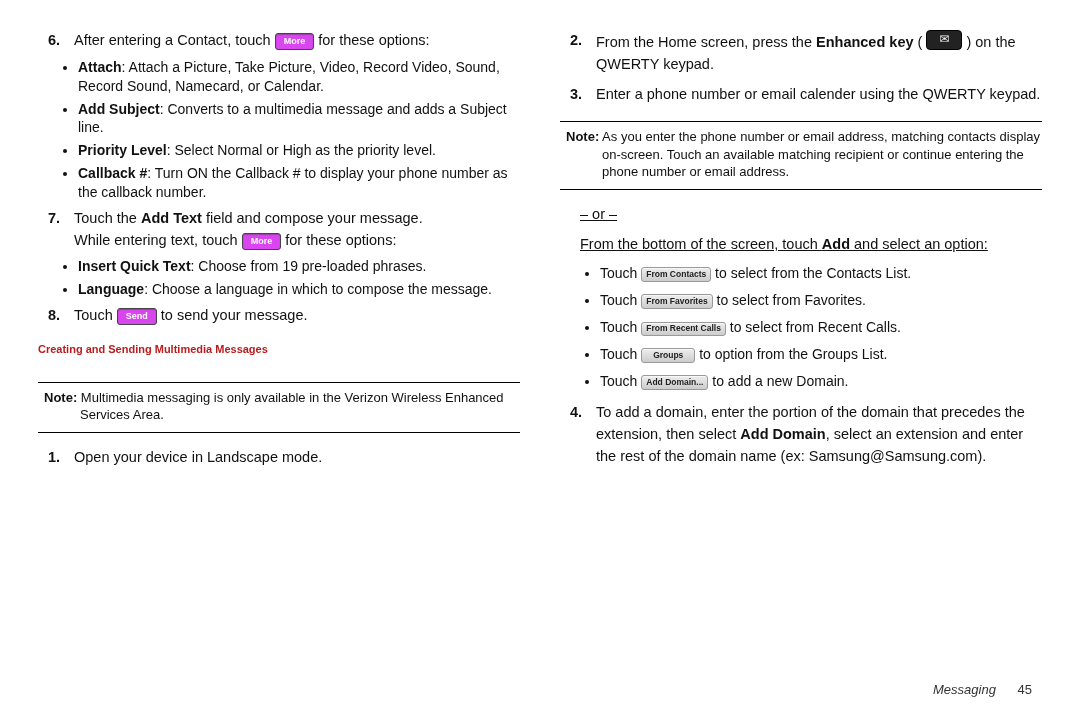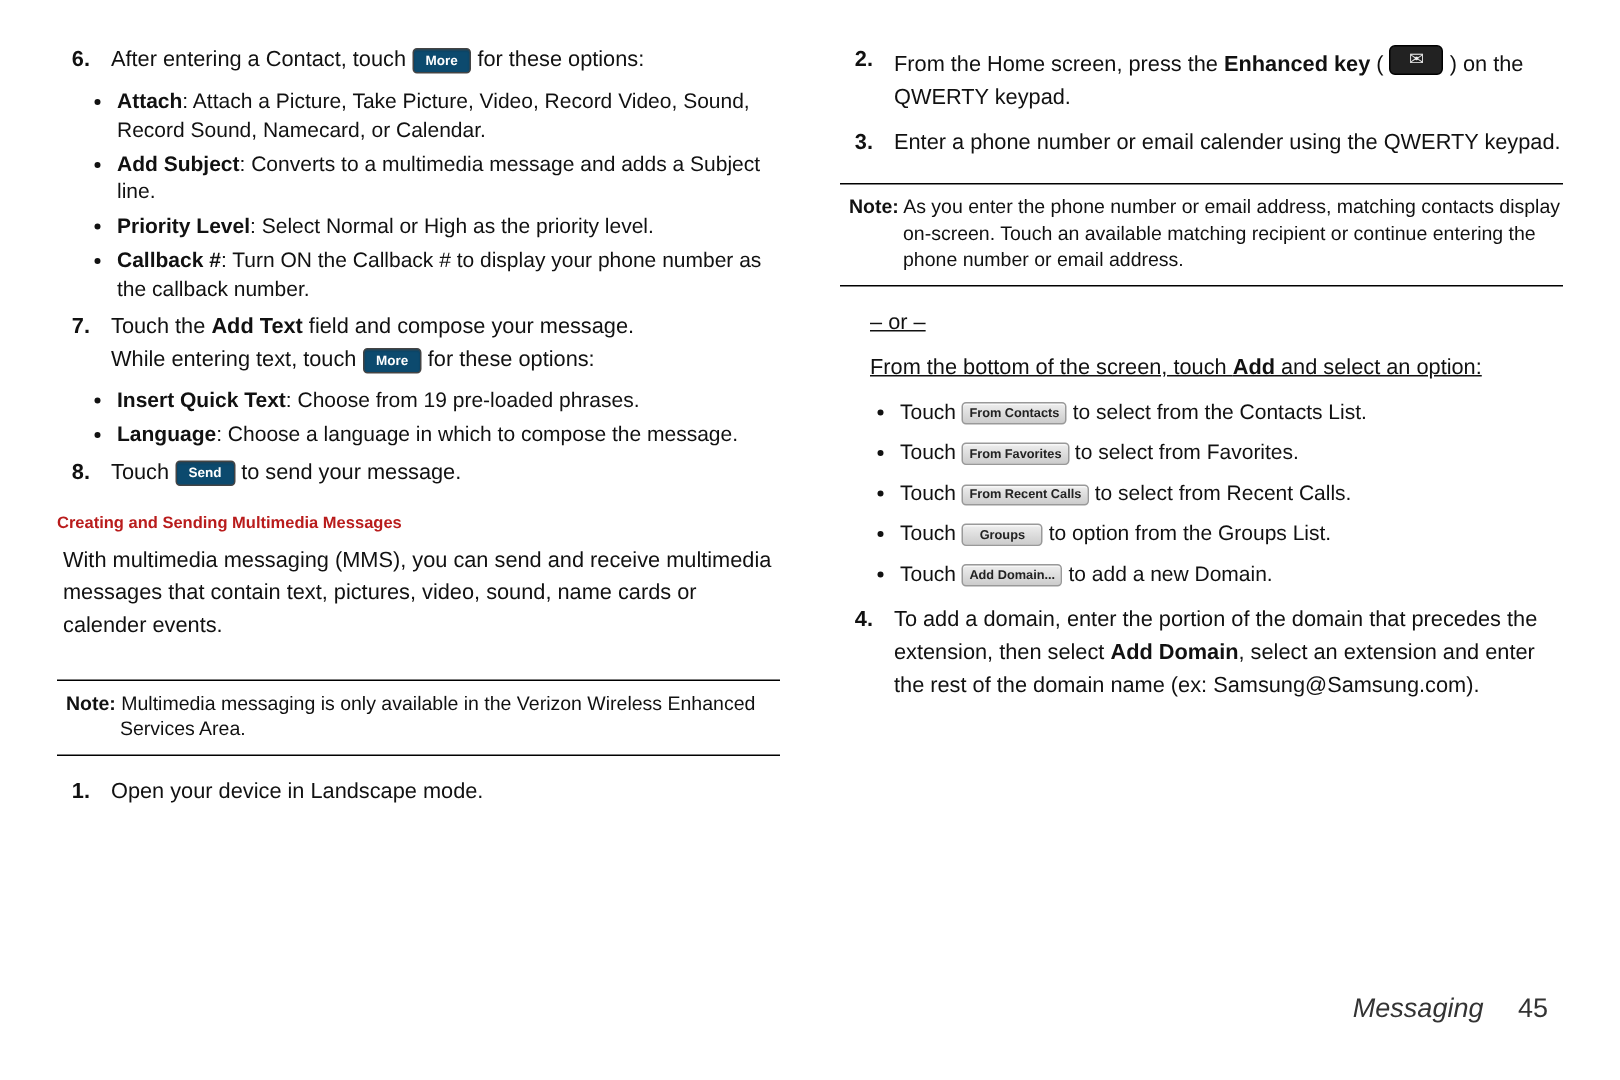--- a/index.html
+++ b/index.html
@@ -42,21 +42,21 @@
     padding-left: 40px;
     margin: 2px 0 6px 0;
   }
   .bullet-list li {
     margin-bottom: 4px;
     font-size: 14px;
     line-height: 1.35;
   }
   .small-btn {
     display: inline-block;
-    background: #0c4a6e;
+    background: #d946ef;
     color: #fff;
     font-size: 9px;
     font-weight: bold;
     padding: 3px 8px;
     border-radius: 3px;
     vertical-align: 1px;
     box-shadow: 0 1px 1px rgba(0,0,0,0.3) inset, 0 1px 0 rgba(255,255,255,0.1) inset;
     border: 1px solid #444;
     line-height: 1;
   }
@@ -106,23 +106,23 @@
     border-bottom: 1.5px solid #000;
     padding: 6px 0 8px 0;
     margin: 24px 0 14px 0;
     font-size: 13px;
     line-height: 1.35;
   }
   .note-box b { font-weight: bold; }
   .indent-note { padding-left: 42px; text-indent: -36px; }
   .footer {
     position: absolute;
-    bottom: 34px;
+    bottom: 21px;
     right: 48px;
-    font-size: 18px;
+    font-size: 13px;
     font-style: italic;
     color: #333;
     text-align: right;
   }
   .footer .pg {
     font-style: normal;
     margin-left: 18px;
   }
   b { font-weight: bold; }
   .tiny-bullets {
@@ -173,21 +173,20 @@
     <div class="num-item">
       <div class="num">8.</div>
       <div class="num-body">
         <span>Touch </span>
         <span class="small-btn">Send</span>
         <span> to send your message.</span>
       </div>
     </div>
 
     <h3 class="section">Creating and Sending Multimedia Messages</h3>
-    <div style="margin-left:4px">With multimedia messaging (MMS), you can send and receive multimedia messages that contain text, pictures, video, sound, name cards or calender events.</div>
 
     <div class="note-box">
       <div class="indent-note">
         <b>Note:</b><span> Multimedia messaging is only available in the Verizon Wireless Enhanced Services Area.</span>
       </div>
     </div>
 
     <div class="num-item">
       <div class="num">1.</div>
       <div class="num-body">Open your device in Landscape mode.</div>

